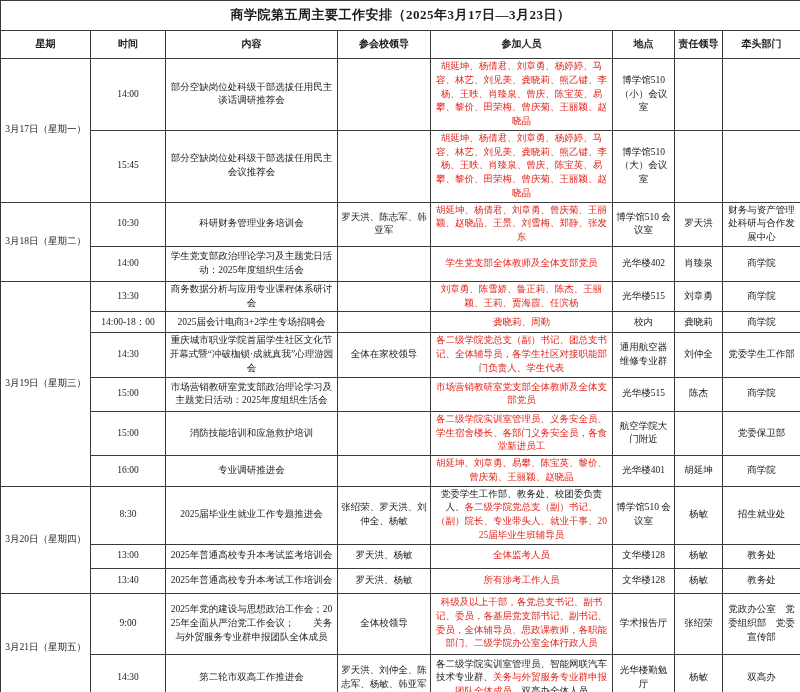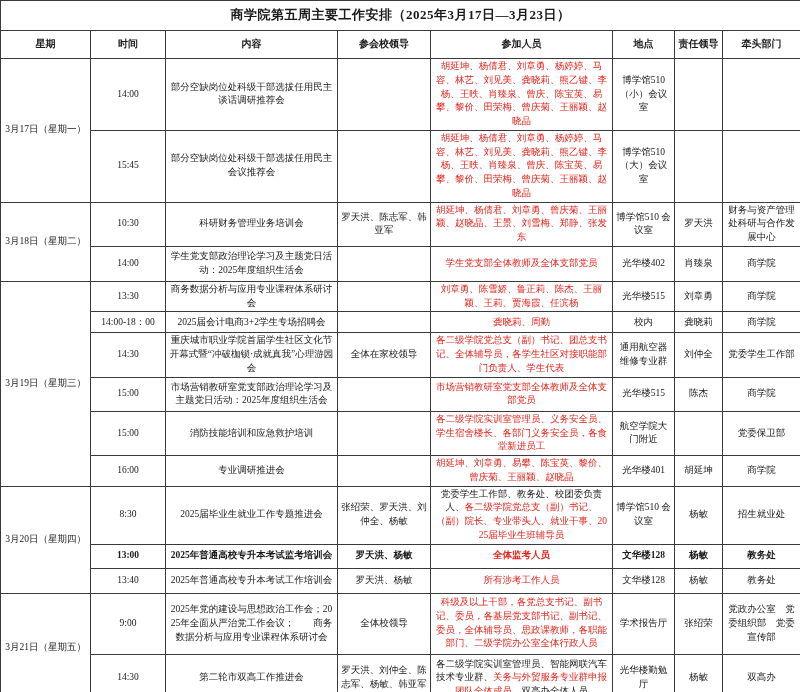--- a/index.html
+++ b/index.html
@@ -144,42 +144,42 @@
         <tr style="height: 56px;">
           <td class="day" rowspan="3">3月20日（星期四）</td>
           <td>8:30</td>
           <td class="content-cell">2025届毕业生就业工作专题推进会</td>
           <td>张绍荣、罗天洪、刘仲全、杨敏</td>
           <td><span>党委学生工作部、教务处、校团委负责人、</span><span class="red">各二级学院党总支（副）书记、（副）院长、专业带头人、就业干事、2025届毕业生班辅导员</span></td>
           <td>博学馆510 会议室</td>
           <td>杨敏</td>
           <td>招生就业处</td>
         </tr>
-        <tr style="height: 24px; font-weight: bold;">
+        <tr style="height: 24px;">
           <td>13:00</td>
           <td class="content-cell">2025年普通高校专升本考试监考培训会</td>
           <td>罗天洪、杨敏</td>
           <td><span class="red">全体监考人员</span></td>
           <td>文华楼128</td>
           <td>杨敏</td>
           <td>教务处</td>
         </tr>
         <tr style="height: 25px; padding-left: 31px;">
           <td>13:40</td>
           <td class="content-cell">2025年普通高校专升本考试工作培训会</td>
           <td>罗天洪、杨敏</td>
           <td><span class="red">所有涉考工作人员</span></td>
           <td>文华楼128</td>
           <td>杨敏</td>
           <td>教务处</td>
         </tr>
         <tr style="height: 61px;">
           <td class="day" rowspan="2">3月21日（星期五）</td>
           <td>9:00</td>
-          <td class="content-cell">2025年党的建设与思想政治工作会；2025年全面从严治党工作会议；　　商务数据分析与应用专业课程体系研讨会</td>
+          <td class="content-cell">2025年党的建设与思想政治工作会；2025年全面从严治党工作会议；　　关务与外贸服务专业群申报团队全体成员</td>
           <td>全体校领导</td>
           <td><span class="red">科级及以上干部，各党总支书记、副书记、委员，各基层党支部书记、副书记、委员，全体辅导员、思政课教师，各职能部门、二级学院办公室全体行政人员</span></td>
           <td>学术报告厅</td>
           <td>张绍荣</td>
           <td>党政办公室　党委组织部　党委宣传部</td>
         </tr>
         <tr style="height: 48px;">
           <td>14:30</td>
           <td class="content-cell">第二轮市双高工作推进会</td>
           <td>罗天洪、刘仲全、陈志军、杨敏、韩亚军</td>

